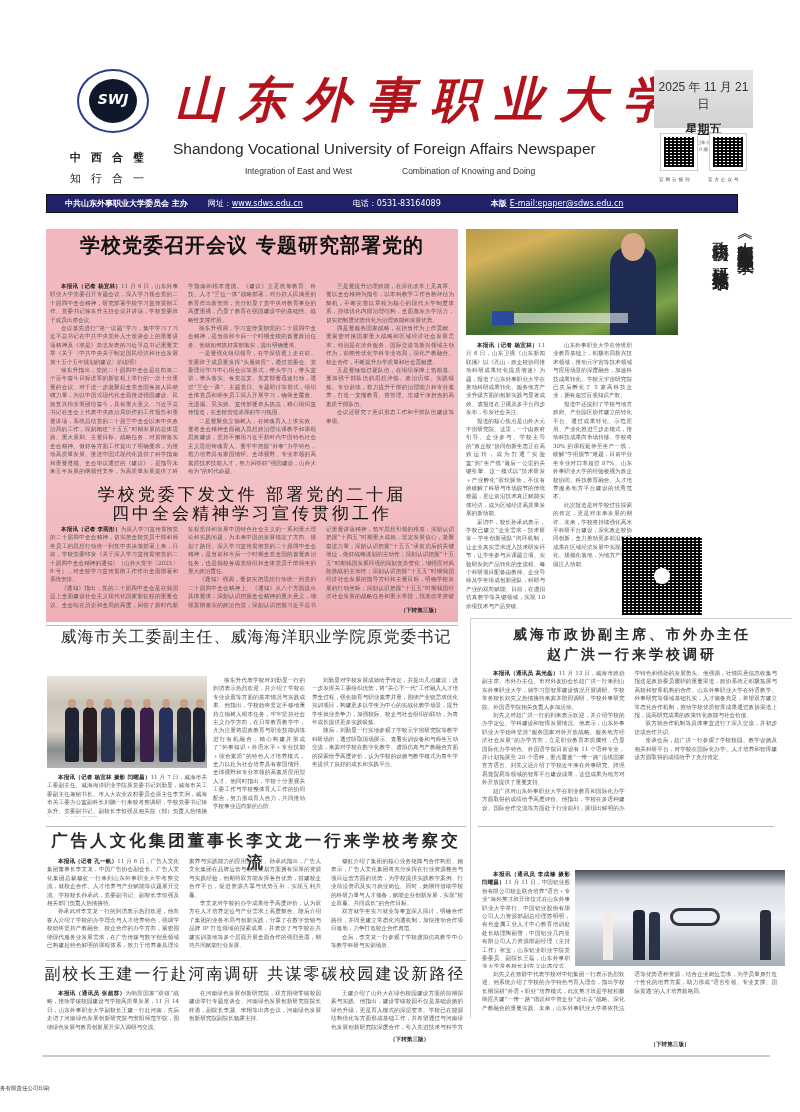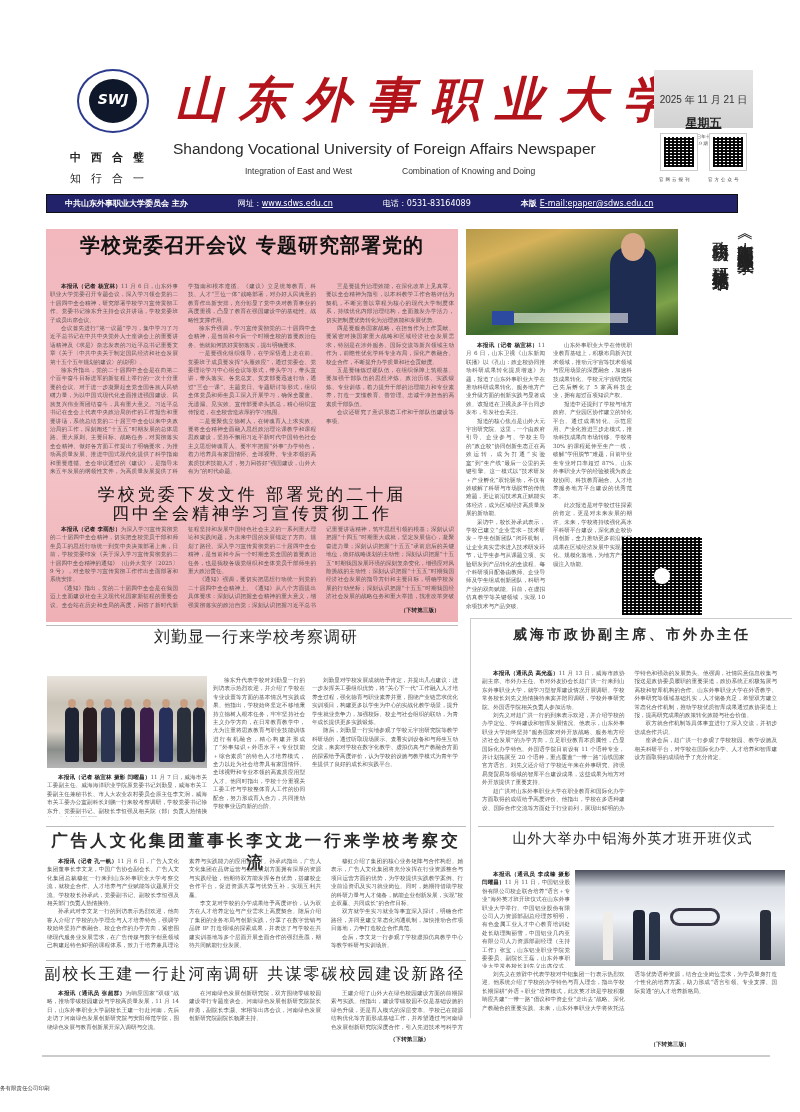--- a/index.html
+++ b/index.html
@@ -53,33 +53,33 @@
 </div>
 <div class="abs motto" style="left:70px;top:150px;font-weight:bold;">中西合璧</div>
 <div class="abs motto" style="left:70px;top:171px;">知行合一</div>
 
 <div class="abs mast-title">山东外事职业大学报</div>
 <div class="abs mast-en">Shandong Vocational University of Foreign Affairs Newspaper</div>
 <div class="abs mast-sub" style="left:245px;top:166px;">Integration of East and West</div>
 <div class="abs mast-sub" style="left:402px;top:166px;">Combination of Knowing and Doing</div>
 
 <div class="abs datebox">
-  <div style="font-family:'Liberation Sans',sans-serif;font-size:10px;margin-top:23px;color:#333;">2025 年 11 月 21 日</div>
+  <div style="font-family:'Liberation Sans',sans-serif;font-size:12px;margin-top:9px;color:#333;">2025 年 11 月 21 日</div>
   <div style="font-family:'DejaVu Serif',serif;font-size:12px;font-weight:bold;color:#222;margin-top:8px;text-decoration:underline;">星期五</div>
   <div style="font-size:4.5px;color:#444;margin-top:2px;">农历乙巳年十月初二</div>
   <div style="font-size:4.5px;color:#444;margin-top:2px;">2025 年第 19 期  总第 211 期</div>
 </div>
 <div class="abs qr qr-small" style="left:661px;top:134px;"></div>
 <div class="abs qr qr-small" style="left:710px;top:134px;"></div>
 <div class="abs qr-label" style="left:659px;top:177px;">官网云报刊</div>
 <div class="abs qr-label" style="left:708px;top:177px;">官方公众号</div>
 
 <div class="abs infobar">
   <span style="margin-left:18px;font-weight:bold;">中共山东外事职业大学委员会 主办</span>
-  <span style="margin-left:50px;text-align:center;">网址：</span>
+  <span style="margin-left:20px;text-align:center;">网址：</span>
   <span class="u">www.sdws.edu.cn</span>
   <span style="margin-left:50px;">电话：</span>
   <span>0531-83164089</span>
   <span style="margin-left:50px;font-weight:bold;">本版</span>
   <span class="u" style="margin-left:3px;">E-mail</span>
     <span class="u">:</span>
   <span class="u">epaper@sdws.edu.cn</span>
 </div>
 
 <div class="abs pink"></div>
@@ -125,21 +125,21 @@
   <p>此次报道是对学校过往探索的肯定，更是对未来发展的期许。未来，学校将持续强化高水平科研平台建设，深化政企校协同创新，全力推动更多前沿科研成果在区域经济发展中实现产业化、规模化落地，为地方产业升级注入动能。</p>
 </div>
 <div class="abs qr bigqr">
   <div style="position:absolute;left:32px;top:31px;width:16px;height:16px;border-radius:50%;background:#fff;"></div>
 </div>
 <div class="abs vert-title" style="left:710px;top:228px;height:390px;">政企校协同 科研成果转化结硕果</div>
 <div class="abs vert-title" style="left:735px;top:228px;height:390px;">《山东新闻联播》聚焦山东外事职业大学</div>
 
 <div class="abs sec-line" style="left:46px;top:625px;width:412px;"></div>
 <div class="abs hl" style="left:46px;top:627px;width:420px;font-size:16px;line-height:20px;font-weight:normal;letter-spacing:1px;">
-  <div>刘勤显一行来学校考察调研</div>
+  <div>威海市关工委副主任、威海海洋职业学院原党委书记</div>
 </div>
 <div class="abs photo2">
   <div class="person" style="left:18px;"></div>
   <div class="person" style="left:36px;background:#2a1e22;"></div>
   <div class="person" style="left:54px;background:#2a3450;"></div>
   <div class="person" style="left:74px;"></div>
   <div class="person" style="left:93px;background:#3b1f4a;"></div>
   <div class="person" style="left:112px;background:#27305a;"></div>
   <div class="person" style="left:130px;background:#2a2f3c;"></div>
   <div class="person" style="left:146px;width:12px;"></div>
@@ -151,20 +151,21 @@
   <p>徐东升代表学校对刘勤显一行的到访表示热烈欢迎，并介绍了学校在专业设置等方面的基本情况与实践成果。他指出，学校始终坚定不移地秉持立德树人根本任务，牢牢坚持社会主义办学方向，在日常教育教学中，尤为注重将思政教育与职业技能训练进行有机融合，精心构建并形成了“外事知识＋外语水平＋专业技能＋综合素质”的特色人才培养模式，全力以赴为社会培养具有家国情怀、全球视野和专业本领的高素质应用型人才。他同时指出，学校十分重视关工委工作与学校整体育人工作的协同配合，努力形成育人合力，共同推动学校事业迈向新的台阶。</p>
 </div>
 <div class="abs body-text" style="left:312px;top:676px;width:146px;height:141px;overflow:hidden;">
   <p>刘勤显对学校发展成就给予肯定，并提出几点建议：进一步发挥关工委组织优势，将“关心下一代”工作融入人才培养全过程，强化德育与职业素养并重，围绕产业链需求优化实训项目，构建更多以学生为中心的实战化教学场景，提升学生就业竞争力，加强校际、校企与社会组织的联动，为青年成长提供更多实践锻炼。</p>
   <p>随后，刘勤显一行实地参观了学校元宇宙研究院等教学科研场所，通过听取现场展示、查看实训设备和与师生互动交流，来宾对学校在数字化教学、虚拟仿真与产教融合方面的探索给予高度评价，认为学校的设施与教学模式为青年学生提供了良好的成长和实践平台。</p>
 </div>
 
 <div class="abs box-border" style="left:470px;top:618px;width:322px;height:400px;border-right:none;border-bottom:none;"></div>
 <div class="abs hl" style="left:482px;top:624px;width:300px;font-size:14px;line-height:20px;letter-spacing:3px;">
   <div>威海市政协副主席、市外办主任</div>
+  <div>赵广洪一行来学校调研</div>
 </div>
 <div class="abs body-text cols2" style="left:482px;top:669px;width:295px;height:148px;overflow:hidden;column-fill:auto;">
   <p><b>本报讯（通讯员 高光磊）</b><span>11 月 13 日，威海市政协副主席、市外办主任、市对外友协会长赵广洪一行来到山东外事职业大学，就学习型智库建设情况开展调研。学校常务校长刘先义热情接待来宾并陪同调研，学校外事研究院、外国语学院相关负责人参加活动。</span></p>
   <p>刘先义对赵广洪一行的到来表示欢迎，并介绍学校的办学定位、学科建设和智库发展情况。他表示，山东外事职业大学始终坚持“服务国家对外开放战略、服务地方经济社会发展”的办学方向，立足职业教育本质属性，凸显国际化办学特色。外国语学院目前设有 11 个语种专业，并计划拓展至 20 个语种，重点覆盖“一带一路”沿线国家官方语言。刘先义还介绍了学校近年来在外事研究、跨境易货贸易等领域的智库平台建设成果，这些成果为地方对外开放提供了重要支持。</p>
   <p>赵广洪对山东外事职业大学在职业教育和国际化办学方面取得的成绩给予高度评价。他指出，学校在多语种建设、国际合作交流等方面处于行业前列，展现出鲜明的办学特色和强劲的发展势头。他强调，社情民意信息收集与报送是政协委员履职的重要渠道，政协系统正积极拓展与高校和智库机构的合作。山东外事职业大学在外语教学、外事研究等领域基础扎实，人才储备充足，希望双方建立常态化合作机制，推动学校优质智库成果通过政协渠道上报，提高研究成果的政策转化效能与社会价值。</p>
   <p>双方就合作机制等具体事宜进行了深入交流，并初步达成合作共识。</p>
   <p>座谈会后，赵广洪一行参观了学校校园、教学设施及相关科研平台，对学校在国际化办学、人才培养和智库建设方面取得的成绩给予了充分肯定。</p>
 </div>
 
 <div class="abs sec-line" style="left:46px;top:826px;width:420px;"></div>
@@ -173,21 +174,20 @@
   <p><b>本报讯（记者 孔一帆）</b><span>11 月 6 日，广告人文化集团董事长李文龙，中国广告协会副会长、广告人文化集团总裁穆虹一行来到山东外事职业大学考察交流，就校企合作、人才培养与产业赋能等议题展开交流。学校校长孙承武，党委副书记、副校长李恒强及相关部门负责人热情接待。</span></p>
   <p>孙承武对李文龙一行的到访表示热烈欢迎，他向客人介绍了学校的办学理念与人才培养特色，强调学校始终坚持产教融合、校企合作的办学方向，紧密围绕现代服务业发展需求，在广告传媒与数字创意领域已构建起特色鲜明的课程体系，致力于培养兼具理论素养与实践能力的应用型人才。孙承武指出，广告人文化集团在品牌运营与创意策划方面拥有深厚的资源与实践经验，他期待双方能发挥各自优势，搭建校企合作平台，促进资源共享与优势互补，实现互利共赢。</p>
   <p>李文龙对学校的办学成果给予高度评价，认为双方在人才培养定位与产业需求上高度契合。随后介绍了集团的业务布局与创新实践，分享了在数字营销与品牌 IP 打造领域的探索成果，并表达了与学校在共建实训基地等多个层面开展全面合作的强烈意愿，期待共同赋能行业发展。</p>
   <p>穆虹介绍了集团的核心业务矩阵与合作构想。她表示，广告人文化集团将充分发挥在行业资源整合与项目运营方面的优势，为学校提供实践教学案例、行业前沿资讯及实习就业岗位。同时，她期待借助学校的科研力量与人才储备，赋能企业创新发展，实现“校企双赢、共同成长”的合作目标。</p>
   <p>双方就学生实习就业等事宜深入探讨，明确合作路径，并同意建立常态化沟通机制，加快推动合作项目落地，力争打造校企合作典范。</p>
   <p>会后，李文龙一行参观了学校虚拟仿真教学中心等教学科研与实训场所。</p>
 </div>
 
 <div class="abs sec-line" style="left:478px;top:826px;width:296px;"></div>
 <div class="abs hl" style="left:480px;top:829px;width:305px;font-size:14px;line-height:19px;font-weight:normal;letter-spacing:1px;">
-  <div>山外大举办中铝海外英才班开班仪式</div>
 </div>
 <div class="abs photo3">
   <div style="position:absolute;left:28px;top:42px;width:10px;height:48px;background:#f0ede8;border-radius:4px 4px 0 0;"></div>
   <div style="position:absolute;left:58px;top:40px;width:12px;height:50px;background:#1e2638;border-radius:4px 4px 0 0;"></div>
   <div style="position:absolute;left:74px;top:42px;width:11px;height:48px;background:#2a3448;border-radius:4px 4px 0 0;"></div>
   <div style="position:absolute;right:14px;top:40px;width:11px;height:50px;background:#2a2f3c;border-radius:4px 4px 0 0;"></div>
   <div style="position:absolute;left:95px;top:38px;width:50px;height:18px;border:3px solid #334;border-radius:9px;"></div>
 </div>
 <div class="abs body-text" style="left:482px;top:870px;width:88px;height:98px;overflow:hidden;">
   <p><b>本报讯（通讯员 李成臻 摄影 闫曜昌）</b><span>11 月 11 日，中国铝业股份有限公司校企联合培养“语言＋专业”海外英才班开班仪式在山东外事职业大学举行。中国铝业股份有限公司人力资源部副总经理苏明明，有色金属工业人才中心教育培训处处长助理陶丽雪，中国铝业几内亚有限公司人力资源部副经理（主持工作）张宝，山东铝业职业学院党委委员、副院长王磊，山东外事职业大学常务校长刘先义出席仪式。双方相关部门负责人及 45 名入选学员参加仪式。仪式由学校副校长王凌生主持。</span></p>

